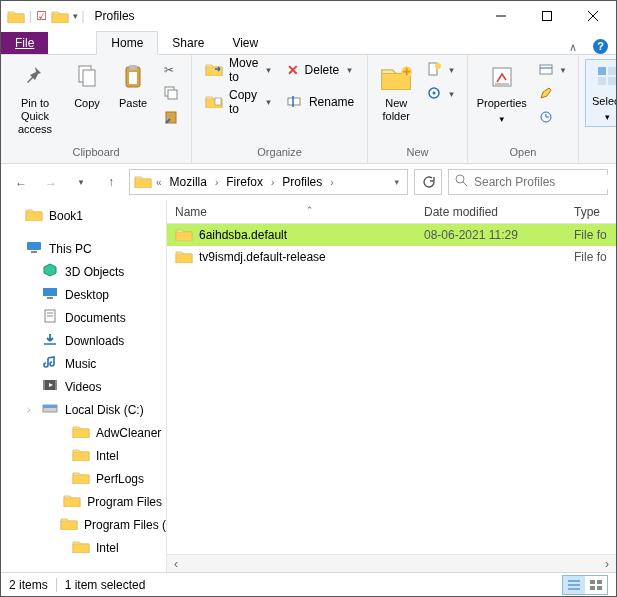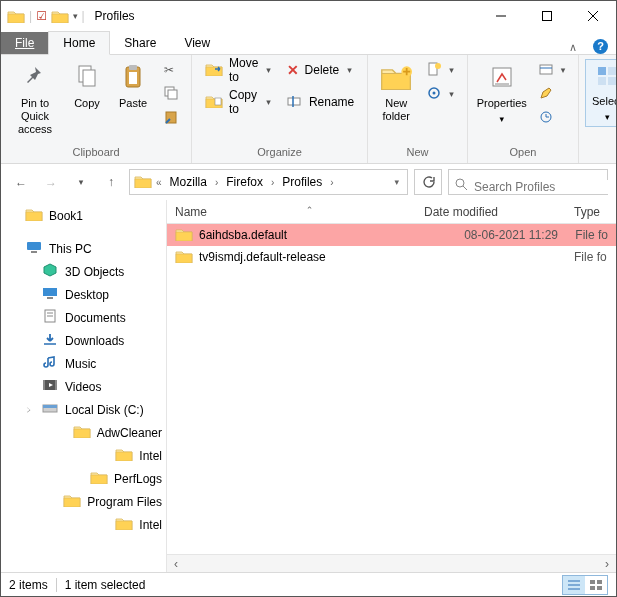--- a/index.html
+++ b/index.html
@@ -8,22 +8,22 @@
   
   .titlebar { height: 30px; display: flex; align-items: center; background: #fff; }
   .titlebar .qat { display: flex; align-items: center; gap: 4px; padding: 0 6px; }
   .titlebar .title { flex: 1; padding-left: 4px; font-size: 12px; }
   .titlebar .winbtn { width: 46px; height: 30px; display: flex; align-items: center; justify-content: center; }
   .qat .folder-icon-mini svg { display:block; }
 
   
   .tabs { height: 24px; display: flex; background: #fff; border-bottom: 1px solid #dadada; align-items: flex-end; }
   .tab { padding: 4px 14px; font-size: 12px; cursor: default; }
-  .tab.file { background: #737373; color: #fff; text-decoration: underline; }
-  .tab.active { background: #f5f6f7; border: 1px solid #dadada; border-bottom: 1px solid #f5f6f7; margin-bottom: -1px; }
+  .tab.file { background: #701a75; color: #fff; text-decoration: underline; }
+  .tab.active { background: #f5f6f7; border: 1px solid #dadada; border-bottom: 1px solid #f5f6f7; margin-bottom: -1px; margin-left: 48px; }
   .tabs .spacer { flex: 1; }
   .tabs .help { padding: 0 8px; }
   .help-circle { display:inline-block; width:15px; height:15px; border-radius:50%; background:#1979ca; color:#fff; line-height:15px; text-align:center; font-size:11px; font-weight:bold; }
 
   
   .ribbon { background: #f5f6f7; border-bottom: 1px solid #dadada; display: flex; }
   .group { display: flex; flex-direction: column; align-items: center; border-right: 1px solid #e1e1e1; padding: 4px 6px 2px; }
   .group-body { display: flex; align-items: flex-start; gap: 2px; height: 84px; }
   .group-label { font-size: 11px; color: #666; line-height: 18px; }
   .bigbtn { display: flex; flex-direction: column; align-items: center; justify-content: flex-start; width: 56px; padding: 4px 2px; text-align: center; gap: 4px; border: 1px solid transparent; }
@@ -37,42 +37,42 @@
   .ic { display:inline-block; }
 
   
   .navbar { height: 36px; display: flex; align-items: center; gap: 6px; padding: 4px 8px; }
   .navarrow { width: 24px; height: 24px; display:flex; align-items:center; justify-content:center; color:#555; }
   .navarrow.disabled { color:#b5b5b5; }
   .addr { flex: 1; display: flex; align-items: center; border: 1px solid #ccc; height: 26px; padding: 0 4px; gap: 2px; overflow:hidden; }
   .addr .crumb { display:flex; align-items:center; gap:4px; padding:0 4px; white-space:nowrap; }
   .addr .sep { color:#666; font-size:10px; padding:0 2px; }
   .refresh { width: 28px; height: 26px; border: 1px solid #ccc; display:flex; align-items:center; justify-content:center; }
-  .search { width: 160px; height: 26px; border: 1px solid #ccc; display:flex; align-items:flex-end; padding:0 6px; color:#777; gap:6px; }
+  .search { width: 160px; height: 26px; border: 1px solid #ccc; display:flex; align-items:center; padding:0 6px; color:#777; gap:6px; }
   .search input { border:none; outline:none; flex:1; font-size:12px; color:#555; }
 
   
   .main { flex:1; display:flex; min-height:0; }
   .navpane { width: 166px; border-right: 1px solid #e5e5e5; overflow-y:auto; overflow-x:hidden; padding-top:4px; }
   .tree-item { display:flex; align-items:center; gap:6px; padding:3px 4px 3px 6px; white-space:nowrap; }
   .tree-item.l1 { padding-left: 22px; }
-  .tree-item.l2 { padding-left: 36px; justify-content: flex-end; }
+  .tree-item.l2 { padding-left: 53px; }
   .tree-item .exp { width:12px; display:inline-block; text-align:center; color:#888; font-size:10px; }
   .tree-item .tlabel {}
 
   .content { flex:1; display:flex; flex-direction:column; min-width:0; position:relative; }
   .cols { display:flex; border-bottom:1px solid #e5e5e5; height:24px; align-items:center; color:#444; }
   .col { padding:0 8px; font-size:12px; }
   .col-name { flex:1; display:flex; align-items:flex-start; gap:4px; }
   .col-name .sort { font-size:9px; color:#666; }
   .col-date { width:150px; }
   .col-type { width:50px; }
   .rows { flex:1; overflow:auto; }
   .row { display:flex; align-items:center; height:22px; }
-  .row.sel { background:#fca5a5;text-align:right; }
+  .row.sel { background:#bef264; }
   .row .cell { padding:0 8px; overflow:hidden; white-space:nowrap; }
   .row .cell-name { flex:1; display:flex; align-items:center; gap:6px; }
   .row .cell-date { width:150px; color:#555; }
   .row .cell-type { width:50px; color:#555; }
 
   .hscroll { height:18px; border-top:1px solid #e5e5e5; display:flex; align-items:center; background:#f5f5f5; }
   .hscroll .track { flex:1; height:16px; position:relative; }
   .hscroll .arrow { width:18px; text-align:center; color:#666; }
 
   
@@ -462,20 +462,27 @@
           <span><svg class="folder" viewBox="0 0 18 14">
               <use href="#folderShape"></use>
             </svg></span>
           <span class="tlabel">Program Files</span>
         </div>
         <div class="tree-item l2">
           <span class="exp"></span>
           <span><svg class="folder" viewBox="0 0 18 14">
               <use href="#folderShape"></use>
             </svg></span>
+          <span class="tlabel">Program Files (</span>
+        </div>
+        <div class="tree-item l2">
+          <span class="exp"></span>
+          <span><svg class="folder" viewBox="0 0 18 14">
+              <use href="#folderShape"></use>
+            </svg></span>
           <span class="tlabel">Intel</span>
         </div>
       </div>
 
   </div>
 
   <div class="content">
     <div class="cols">
       <div class="col col-name">
           <span>Name</span>

